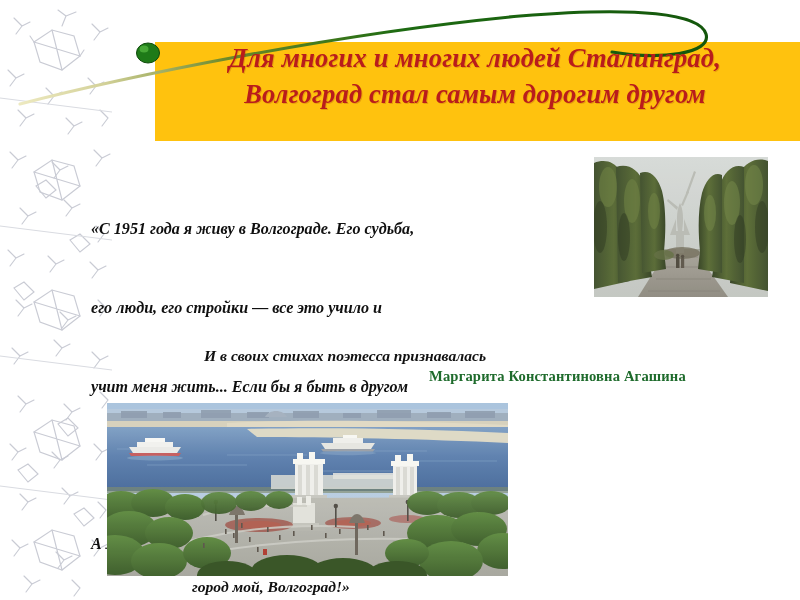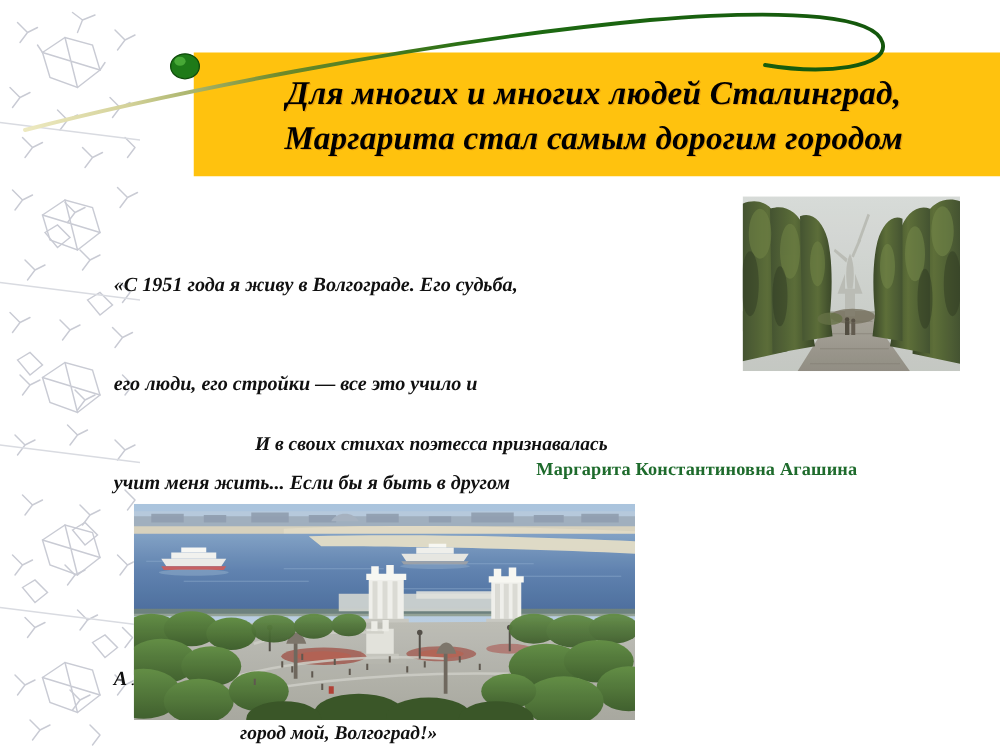--- a/index.html
+++ b/index.html
@@ -35,29 +35,29 @@
     position: absolute;
     left: 155px;
     top: 42px;
     width: 645px;
     height: 99px;
     background: #FFC20E;
   }
   #title-text {
     position: absolute;
     left: 150px;
-    top: 44px;
+    top: 28px;
     width: 650px;
     height: 96px;
     display: flex;
     flex-direction: column;
     justify-content: center;
     align-items: center;
     text-align: center;
-    color: #000000;
+    color: #b91c1c;
     font-family: "Liberation Serif", "DejaVu Serif", serif;
     font-weight: bold;
     font-style: italic;
     font-size: 26.5px;
     line-height: 1.36;
     letter-spacing: 0.2px;
     text-shadow: 1px 1px 0 rgba(120,0,0,0.18);
     white-space: nowrap;
   }
 
@@ -237,21 +237,21 @@
 
     <path d="M20 104 C 120 78, 330 34, 520 16 C 640 6, 700 14, 706 34
              C 712 54, 660 60, 612 52" fill="none" stroke="url(#swooshFade)" stroke-width="3.1" stroke-linecap="round"></path>
 
     <ellipse cx="148" cy="53" rx="11.5" ry="10" fill="#1E7A18" stroke="#0E4A0A" stroke-width="1"></ellipse>
     <ellipse cx="144" cy="49" rx="4.5" ry="3.6" fill="#4FB03C" opacity="0.85"></ellipse>
   </svg>
 
   <div id="title-text">
     <span>Для многих и многих людей Сталинград,</span>
-    <span>Маргарита стал самым дорогим городом</span>
+    <span>Волгоград стал самым дорогим другом</span>
   </div>
 
   <div id="quote-main" class="quote-block">
     <span class="ql">«С 1951 года я живу в Волгограде. Его судьба,</span>
     <span class="ql">его люди, его стройки — все это учило и</span>
     <span class="ql">учит меня жить... Если бы я быть в другом</span>
     <span class="ql indent-1"> городе, я писала бы совсем другие стихи.</span>
     <span class="ql">А может быть, и совсем не писала».</span>
   </div>
 

